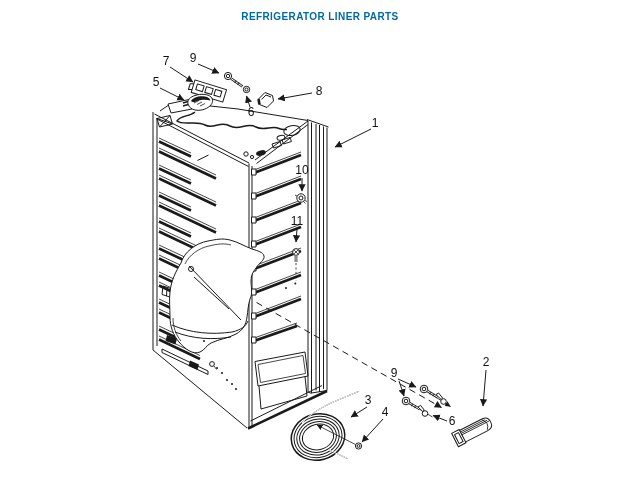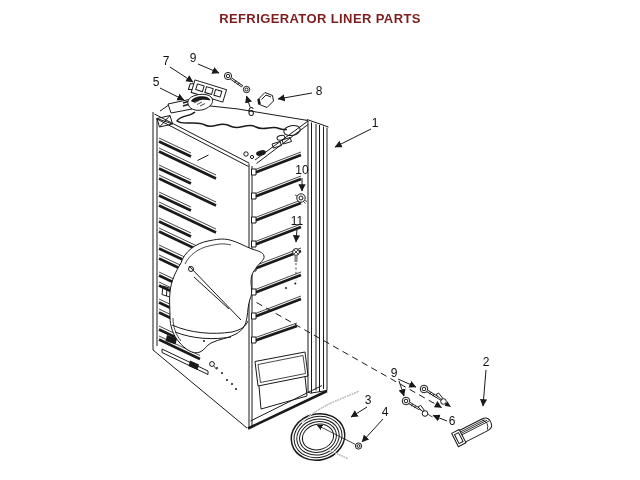--- a/index.html
+++ b/index.html
@@ -1,19 +1,19 @@
 <!DOCTYPE html>
 <html><head>
 <meta charset="utf-8">
 <style>
   html,body{margin:0;padding:0;background:#fff;}
   .stage{position:relative;width:640px;height:480px;background:#fff;overflow:hidden;
          font-family:"Liberation Sans",sans-serif;}
   .title{position:absolute;top:11px;left:0;width:640px;text-align:center;
-         font-size:13px;font-weight:bold;letter-spacing:.4px;color:#7f1d1d;}
+         font-size:10px;font-weight:bold;letter-spacing:.4px;color:#0369a1;}
   svg{position:absolute;left:0;top:0;}
   svg .st path, svg .st line, svg .st ellipse, svg .st circle, svg .st rect{
       stroke:#1a1a1a;fill:none;stroke-width:1;stroke-linejoin:round;}
   .w{fill:#fff !important;}
   .k{fill:#1a1a1a !important;stroke:none !important;}
   .wo{stroke:#fff !important;}
   .t2{stroke-width:2.6 !important;}
   .t15{stroke-width:1.5 !important;}
   .thin{stroke-width:.8 !important;}
   .lbl{font:12px "Liberation Sans",sans-serif;fill:#111;stroke:none;}

